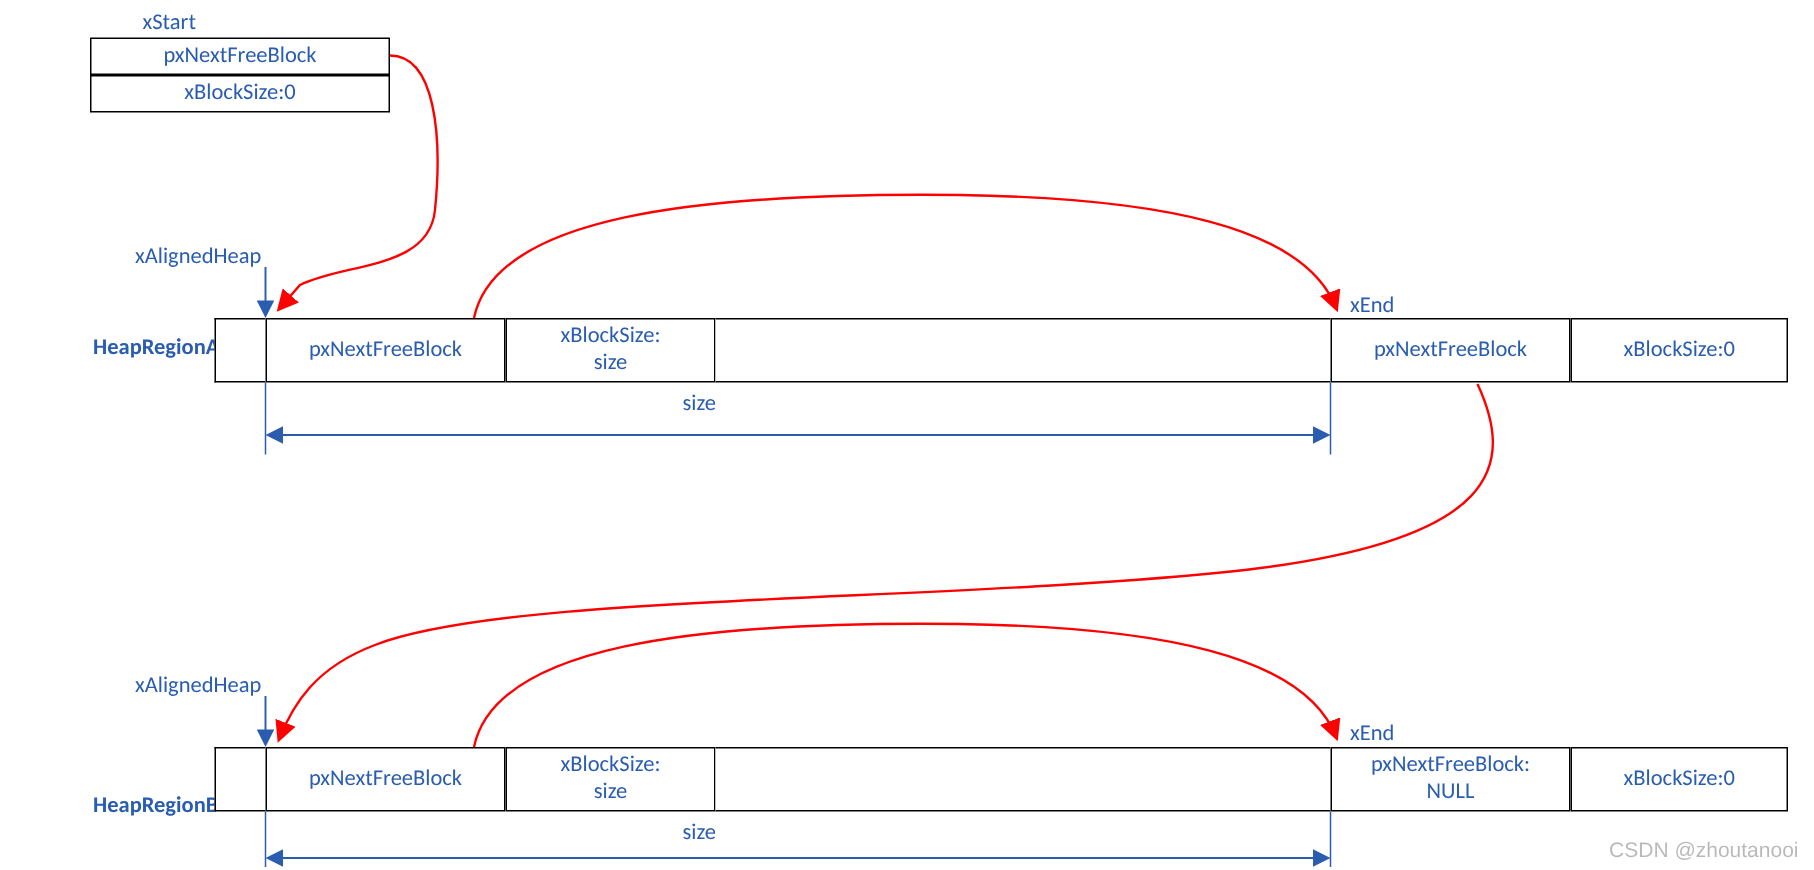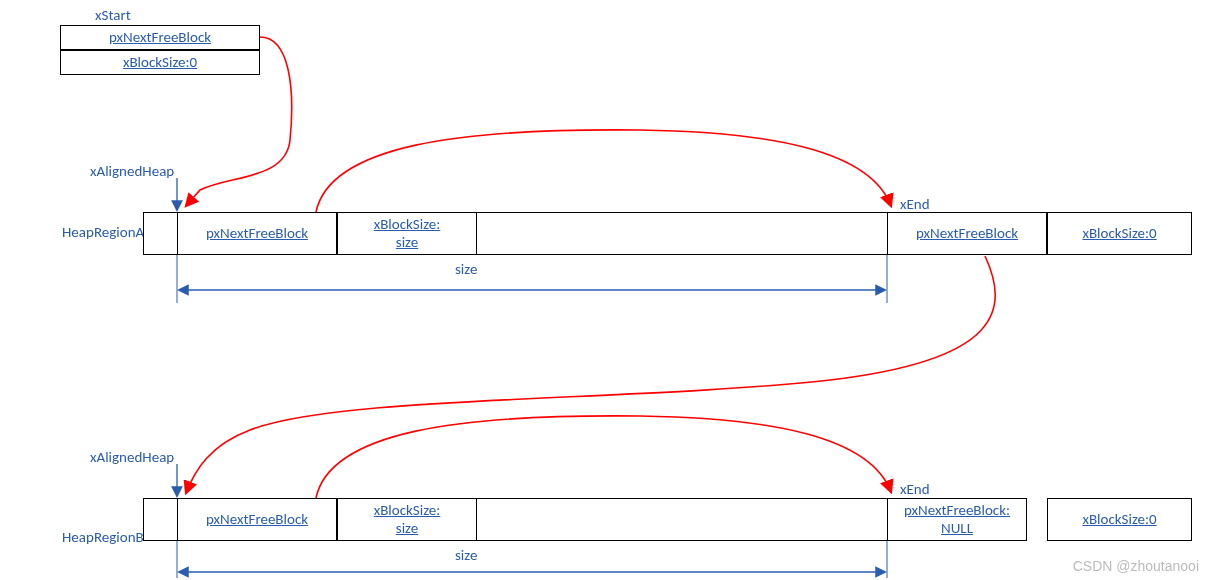--- a/index.html
+++ b/index.html
@@ -14,35 +14,34 @@
     position: relative;
     overflow: hidden;
   }
   .label {
     position: absolute;
     color: #2a5db0;
     font-size: 15px;
     white-space: nowrap;
     text-align: center;
   }
-  .bold { font-weight: 400; padding-left: 46px; }
+  .bold { font-weight: 700; padding-left: 46px; }
   .box {
     position: absolute;
     border: 1px solid #000;
     background: #fff;
     box-sizing: border-box;
     display: flex;
     align-items: center;
     justify-content: center;
     text-align: center;
     line-height: 1.15;
     padding: 2px 4px;
     font-size: 15px;
     color: #2a5db0;
-    text-decoration: underline;
   }
   .gap {
     position: absolute;
     border-top: 1px solid #000;
     border-bottom: 1px solid #000;
     background: #fff;
     box-sizing: border-box;
   }
   svg.overlay {
     position: absolute;
@@ -83,21 +82,21 @@
 
 <div class="label bold" style="left:16px; top:528px;">HeapRegionB</div>
 <div class="label" style="left:90px; top:448px;">xAlignedHeap</div>
 <div class="label" style="left:900px; top:480px;">xEnd</div>
 
 <div class="gap" style="left:143px; top:498px; width:34px; height:43px; border-left:1px solid #000;"></div>
 <div class="box" style="left:177px; top:498px; width:160px; height:43px;">pxNextFreeBlock</div>
 <div class="box" style="left:337px; top:498px; width:140px; height:43px; white-space:pre-line;">xBlockSize:
 size</div>
 <div class="gap" style="left:477px; top:498px; width:410px; height:43px;"></div>
-<div class="box" style="left:887px; top:498px; width:140px; height:43px; white-space:pre-line;">pxNextFreeBlock:
+<div class="box" style="left:887px; top:498px; width:160px; height:43px; white-space:pre-line;">pxNextFreeBlock:
 NULL</div>
 <div class="box" style="left:1047px; top:498px; width:145px; height:43px;">xBlockSize:0</div>
 
 <div class="label" style="left:455px; top:546px;">size</div>
 
 <div class="watermark">CSDN @zhoutanooi</div>
 
 <svg class="overlay" viewBox="0 0 1209 580">
   <defs>
     <marker id="ah-red" viewBox="0 0 12 12" refX="10" refY="6" markerWidth="9" markerHeight="9" orient="auto">

